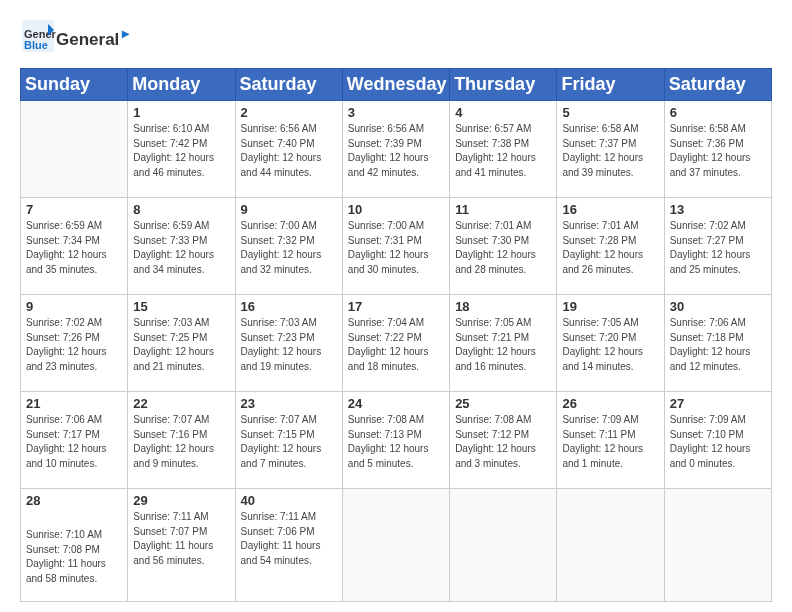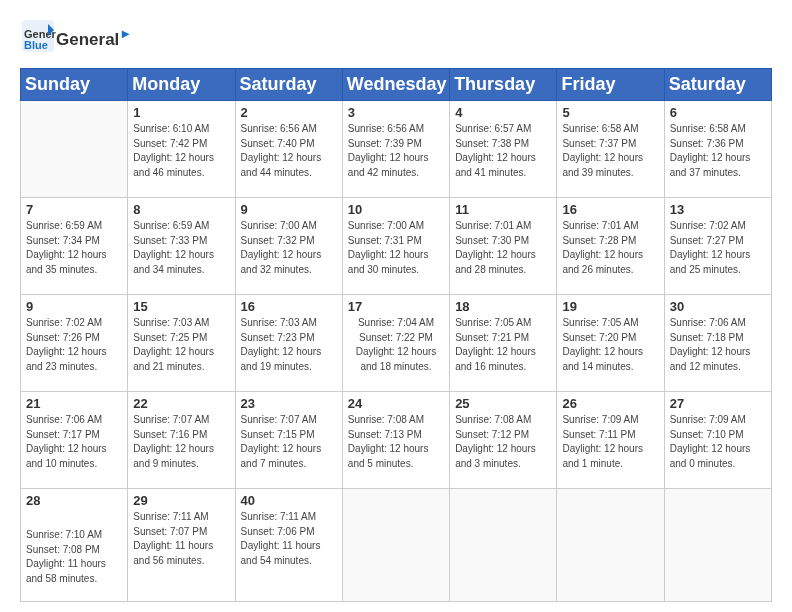--- a/index.html
+++ b/index.html
@@ -234,21 +234,21 @@
           </td>
           <td>
             <span class="day-num">16</span>
             <div class="day-info" style="white-space: pre-line;">Sunrise: 7:03 AM
 Sunset: 7:23 PM
 Daylight: 12 hours
 and 19 minutes.</div>
           </td>
           <td>
             <span class="day-num">17</span>
-            <div class="day-info" style="white-space: pre-line; text-align: center;">Sunrise: 7:04 AM
+            <div class="day-info" style="white-space: pre-line;">Sunrise: 7:04 AM
 Sunset: 7:22 PM
 Daylight: 12 hours
 and 18 minutes.</div>
           </td>
           <td>
             <span class="day-num">18</span>
             <div class="day-info" style="white-space: pre-line;">Sunrise: 7:05 AM
 Sunset: 7:21 PM
 Daylight: 12 hours
 and 16 minutes.</div>

